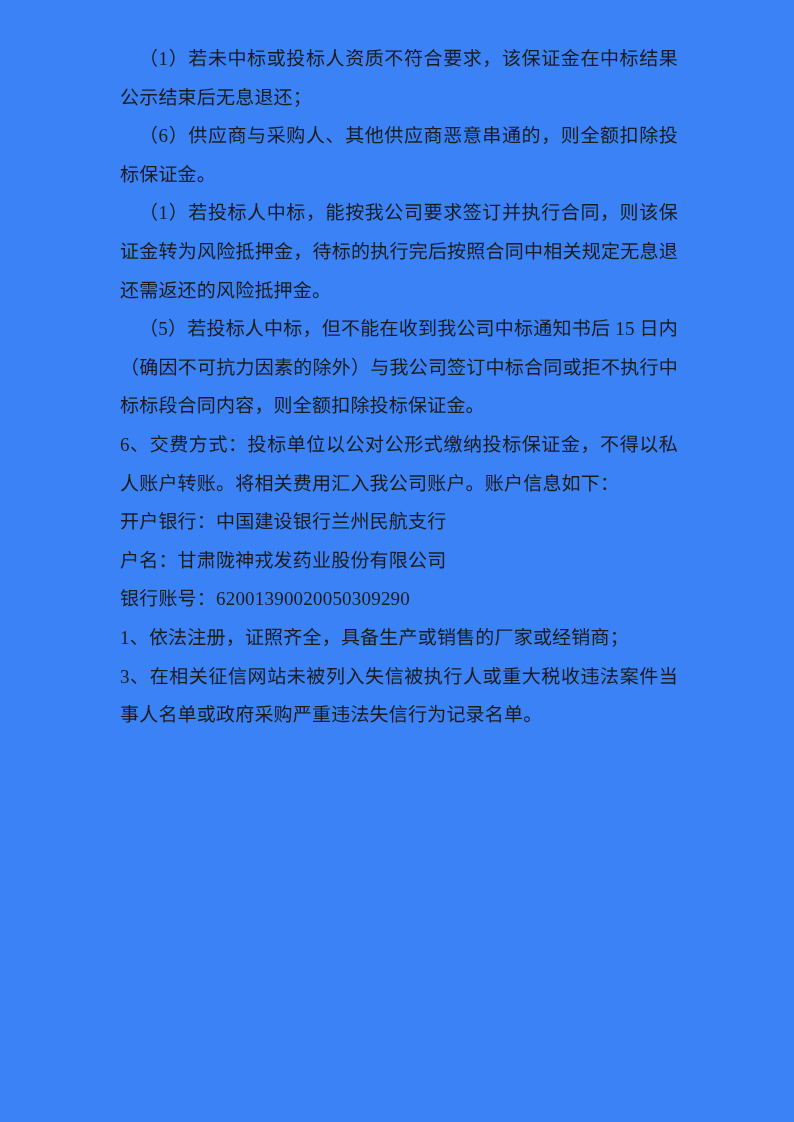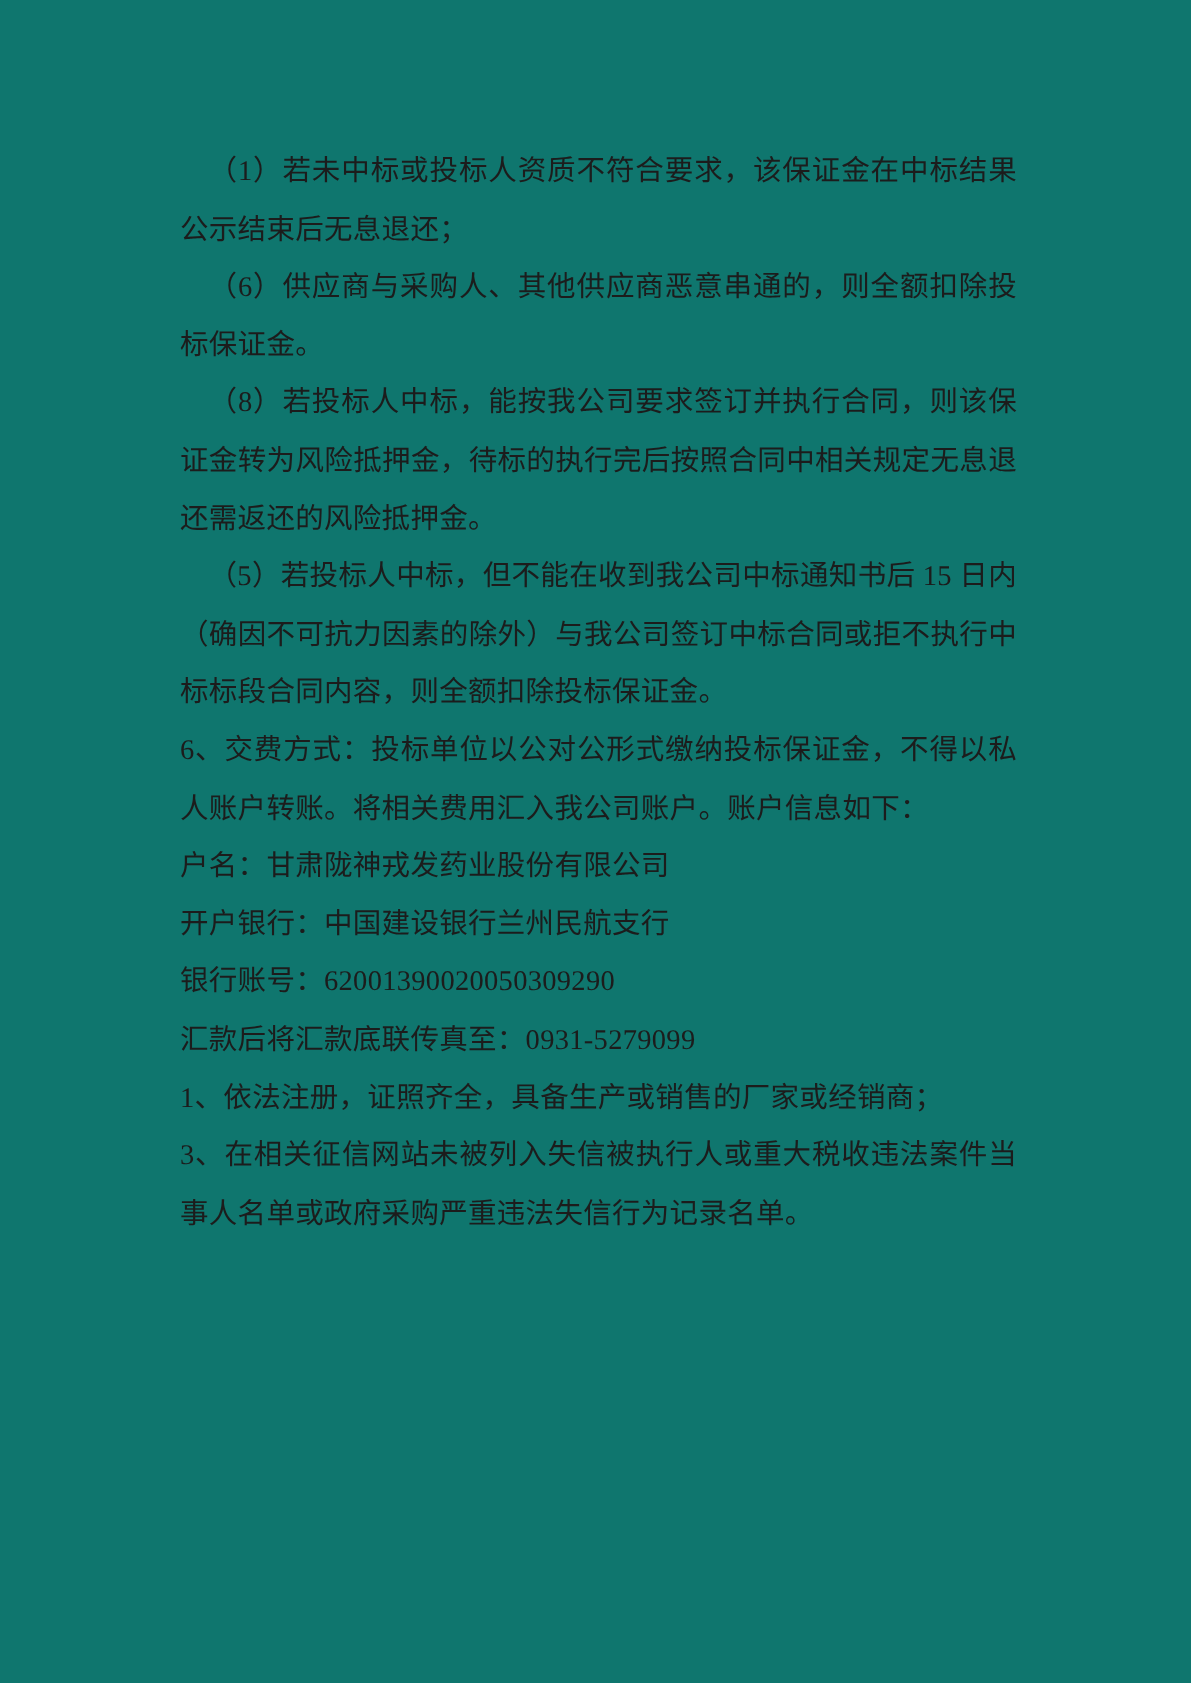--- a/index.html
+++ b/index.html
@@ -4,24 +4,24 @@
 <style>
   html, body {
     margin: 0;
     padding: 0;
     background: #ffffff;
   }
   .page {
     position: relative;
     width: 794px;
     height: 1122px;
-    background: #0f766e;
+    background: #3b82f6;
     overflow: hidden;
     box-sizing: border-box;
-    padding: 96px 116px 0 120px;
+    padding: 40px 116px 0 120px;
   }
   .doc {
     width: 558px;
     font-family: "Liberation Serif", "DejaVu Serif", serif;
     font-size: 19px;
     line-height: 38.6px;
     color: #1c1c1c;
     letter-spacing: 0.2px;
   }
   .doc p {
@@ -33,23 +33,22 @@
     text-indent: 1em;
   }
 </style>
 </head>
 <body>
 
 <div class="page">
   <div class="doc" id="doc-body">
       <p class="indent">（1）若未中标或投标人资质不符合要求，该保证金在中标结果公示结束后无息退还；</p>
       <p class="indent">（6）供应商与采购人、其他供应商恶意串通的，则全额扣除投标保证金。</p>
-      <p class="indent">（8）若投标人中标，能按我公司要求签订并执行合同，则该保证金转为风险抵押金，待标的执行完后按照合同中相关规定无息退还需返还的风险抵押金。</p>
+      <p class="indent">（1）若投标人中标，能按我公司要求签订并执行合同，则该保证金转为风险抵押金，待标的执行完后按照合同中相关规定无息退还需返还的风险抵押金。</p>
       <p class="indent">（5）若投标人中标，但不能在收到我公司中标通知书后 15 日内（确因不可抗力因素的除外）与我公司签订中标合同或拒不执行中标标段合同内容，则全额扣除投标保证金。</p>
       <p>6、交费方式：投标单位以公对公形式缴纳投标保证金，不得以私人账户转账。将相关费用汇入我公司账户。账户信息如下：</p>
+      <p>开户银行：中国建设银行兰州民航支行</p>
       <p>户名：甘肃陇神戎发药业股份有限公司</p>
-      <p>开户银行：中国建设银行兰州民航支行</p>
       <p>银行账号：62001390020050309290</p>
-      <p>汇款后将汇款底联传真至：0931-5279099</p>
       <p>1、依法注册，证照齐全，具备生产或销售的厂家或经销商；</p>
       <p>3、在相关征信网站未被列入失信被执行人或重大税收违法案件当事人名单或政府采购严重违法失信行为记录名单。</p>
     </div>
 </div>
 
 </body></html>

